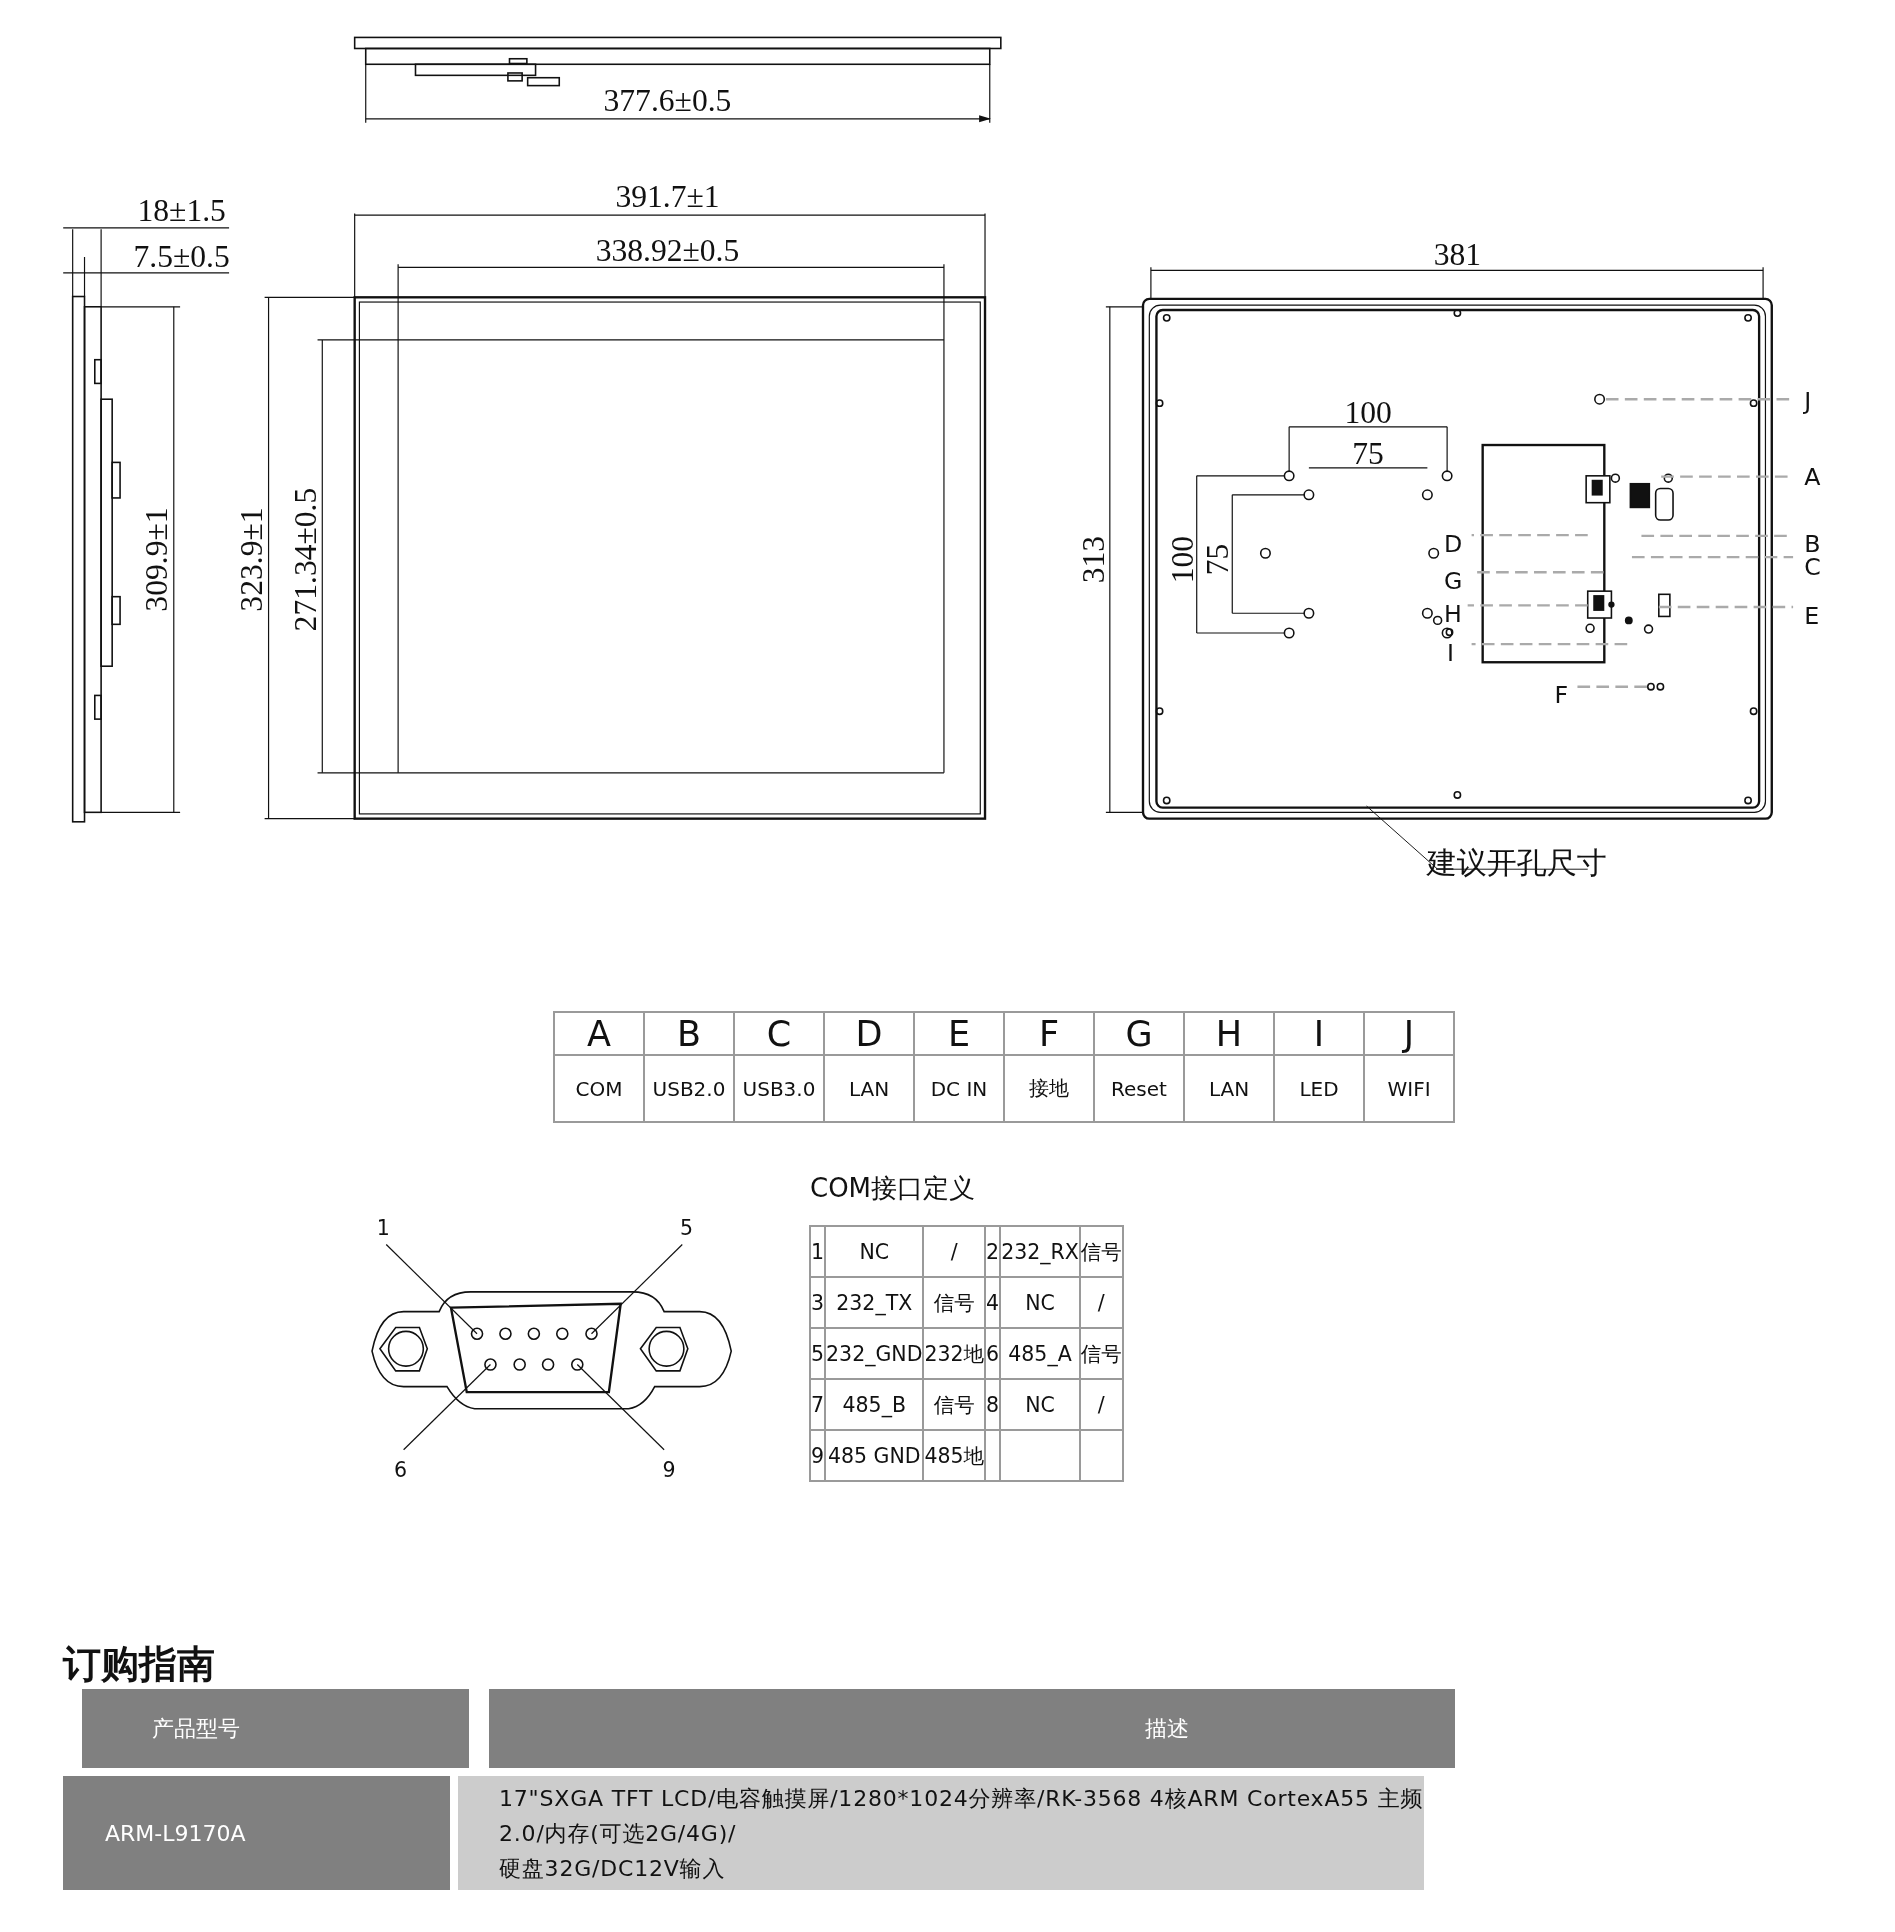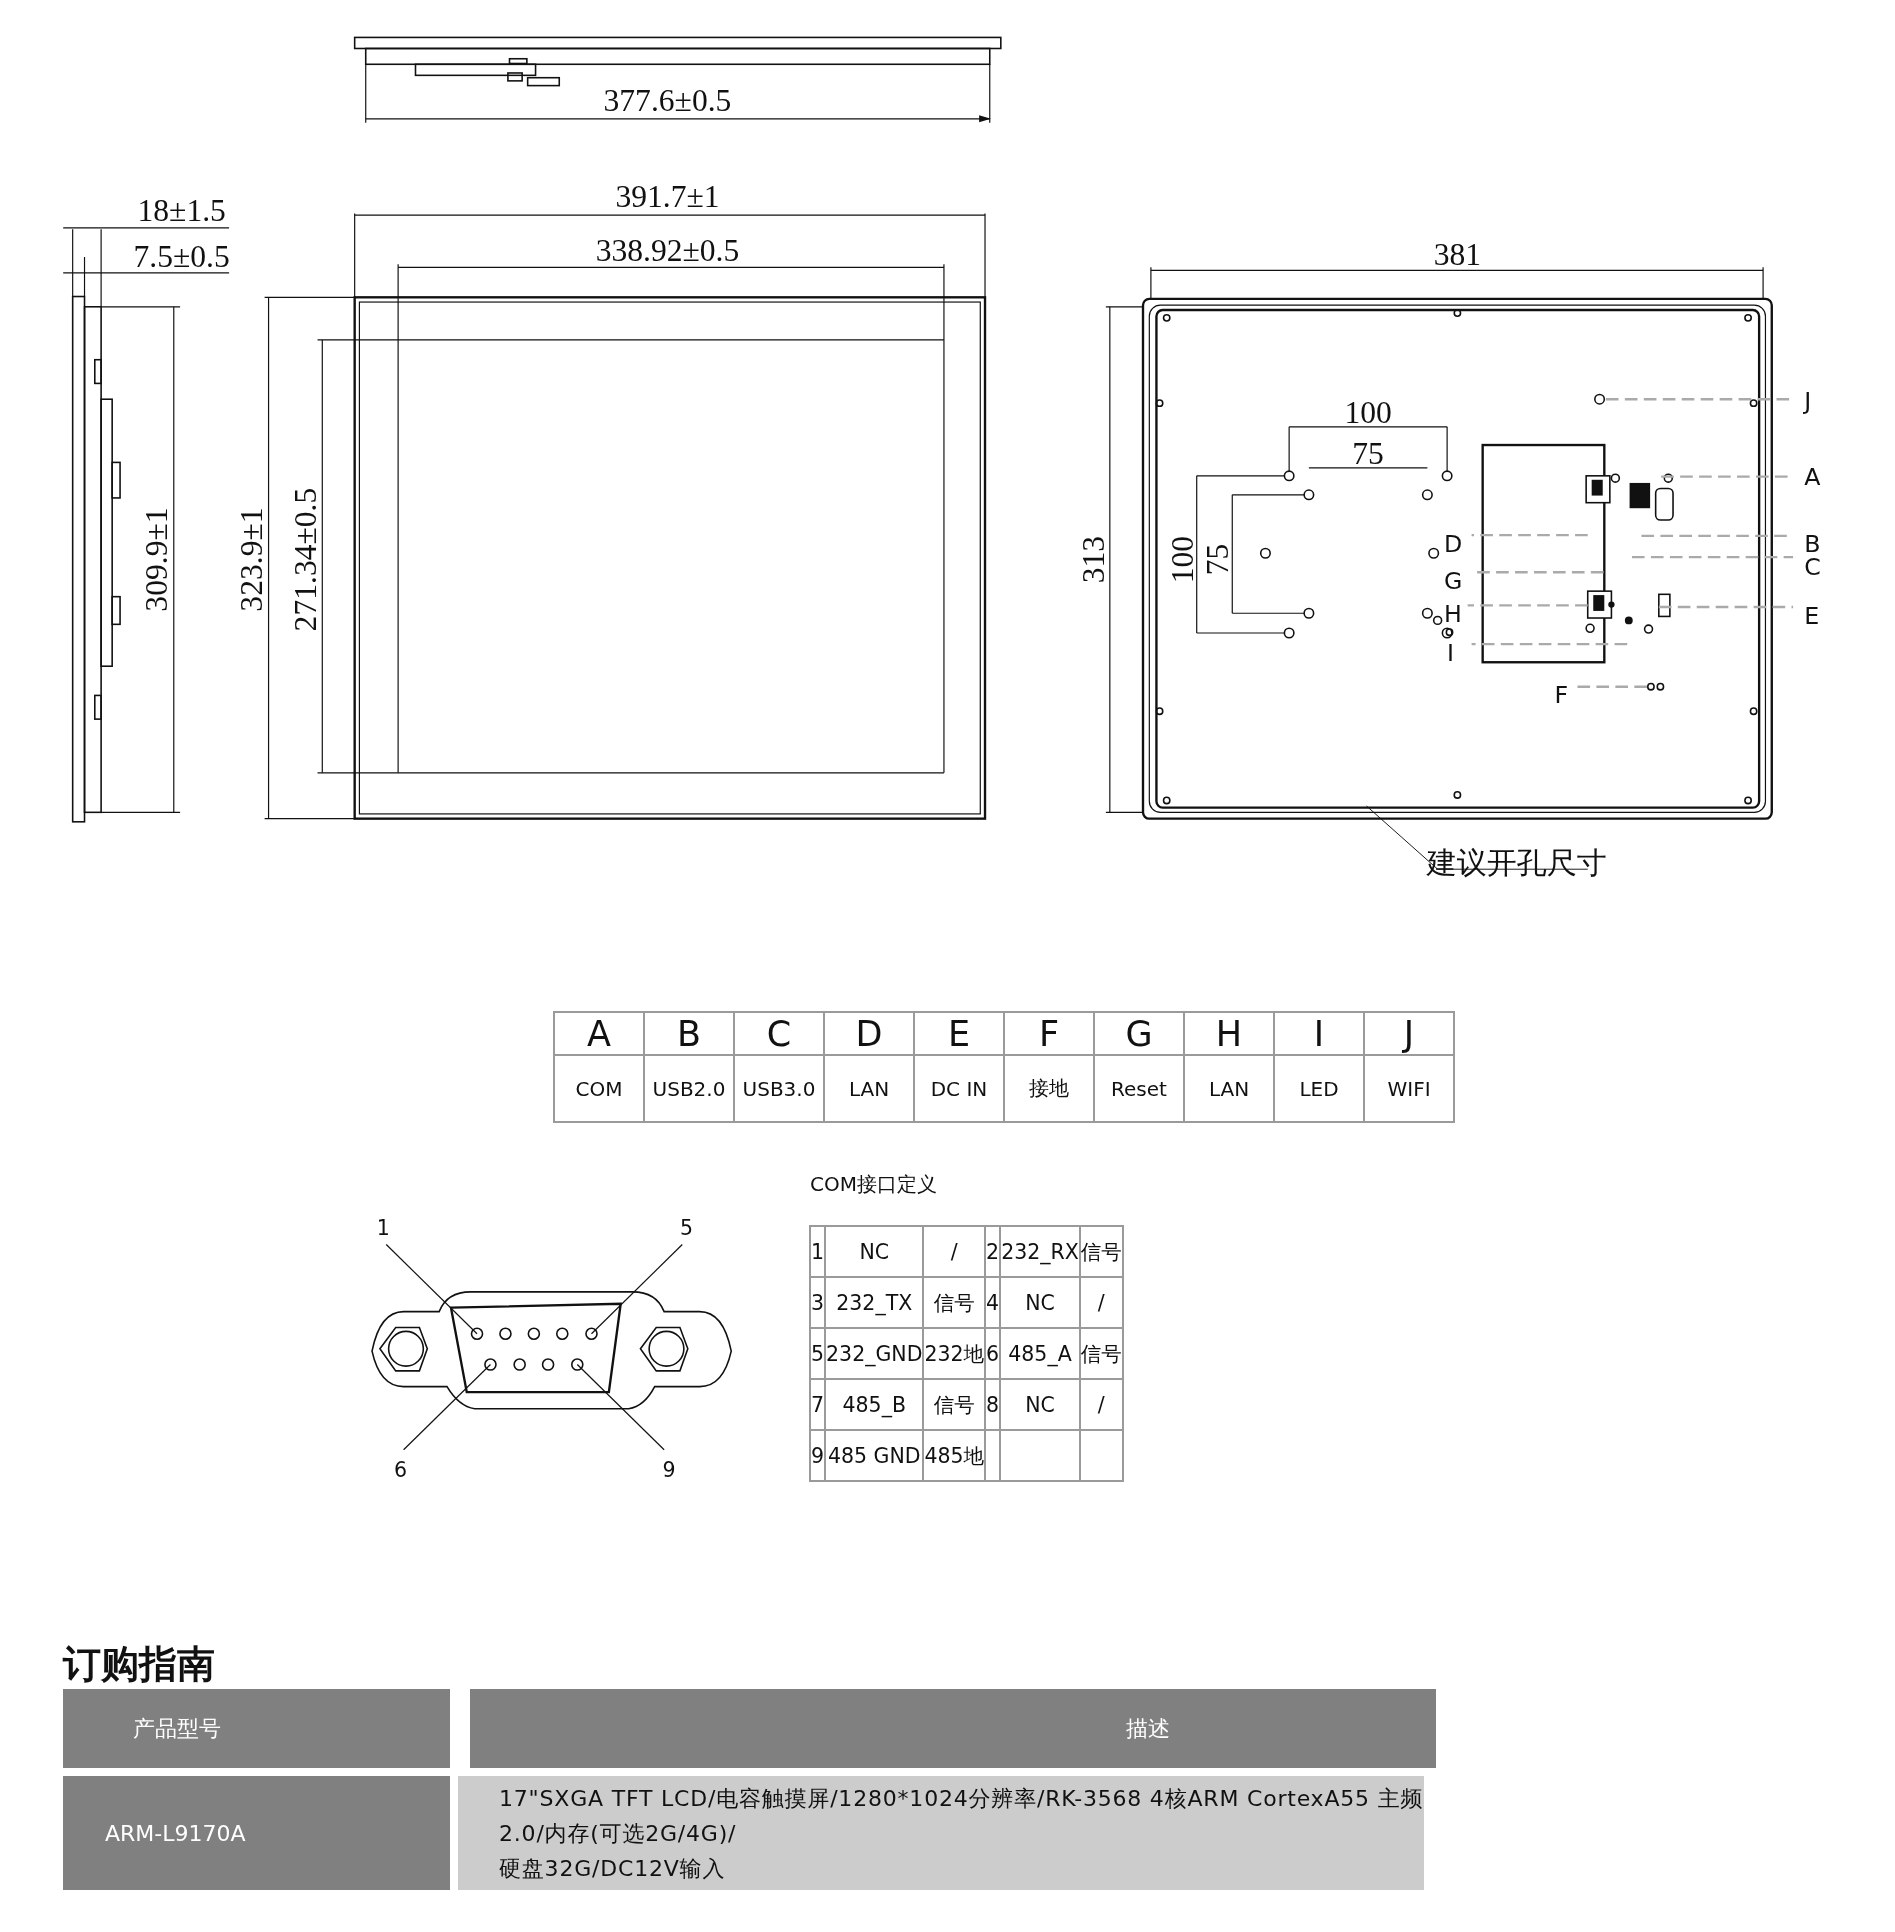--- a/index.html
+++ b/index.html
@@ -9,29 +9,29 @@
   .dimtxt { font-family:"Liberation Serif", serif; font-size:40px; fill:#111; }
   .lbl { font-family:"DejaVu Sans", sans-serif; font-size:30px; fill:#111; }
   .pin { font-family:"DejaVu Sans", sans-serif; font-size:26px; fill:#111; }
 
   
   table.iface { position:absolute; left:553px; top:1011px; border-collapse:collapse; }
   table.iface td { border:2.4px solid #9a9a9a; width:88px; text-align:center; padding:0; }
   table.iface tr.letters td { height:41px; font-size:35px; }
   table.iface tr.names td { height:65px; font-size:20px; }
 
-  .com-title { position:absolute; left:810px; top:1171px; font-size:20px;text-align:center; }
+  .com-title { position:absolute; left:810px; top:1171px; font-size:26px;text-align:center; }
   table.com { position:absolute; left:809px; top:1225px; border-collapse:collapse; }
   table.com td { border:2.4px solid #9a9a9a; text-align:center; padding:0; font-size:20.5px; height:49px; }
   table.com tr.hdr td { height:41px; font-size:27px; }
 
   .order-title { position:absolute; left:63px; top:1639px; font-size:38px; font-weight:bold; }
   .ord-row { position:absolute; left:63px; display:flex; }
   .ord-cell { box-sizing:border-box; display:flex; align-items:center; }
-  .hdr .ord-cell { background:#808080; color:#ffffff; font-size:22px; }
+  .hdr .ord-cell { background:#808080; color:#ffffff; font-size:22px;margin-left:19px; }
   .row .model { background:#808080; color:#ffffff; font-size:22px; }
   .row .desc { background:#cccccc; color:#111; font-size:22px; line-height:35px; letter-spacing:0.8px; }
 </style>
 </head>
 <body>
 
 <svg class="drawing" width="1895" height="909" viewBox="0 0 2399 1150">
   <defs>
     <marker id="arr" markerWidth="10" markerHeight="10" refX="9" refY="5" orient="auto">
       <path d="M0,2 L10,5 L0,8 z" fill="#111"></path>

